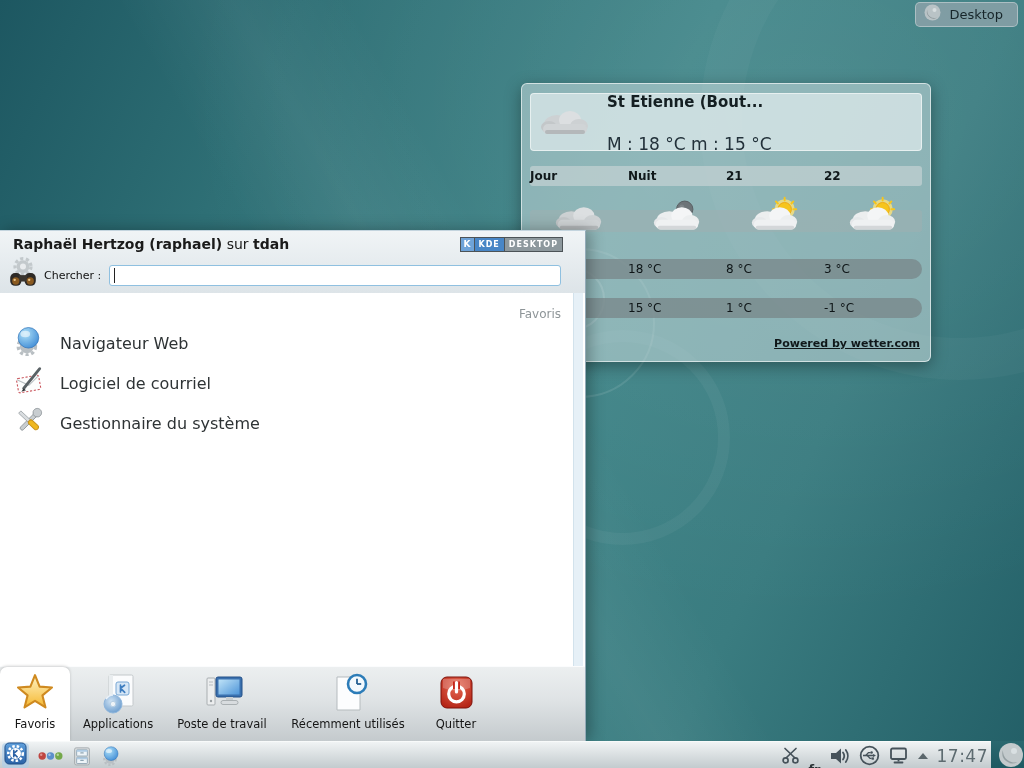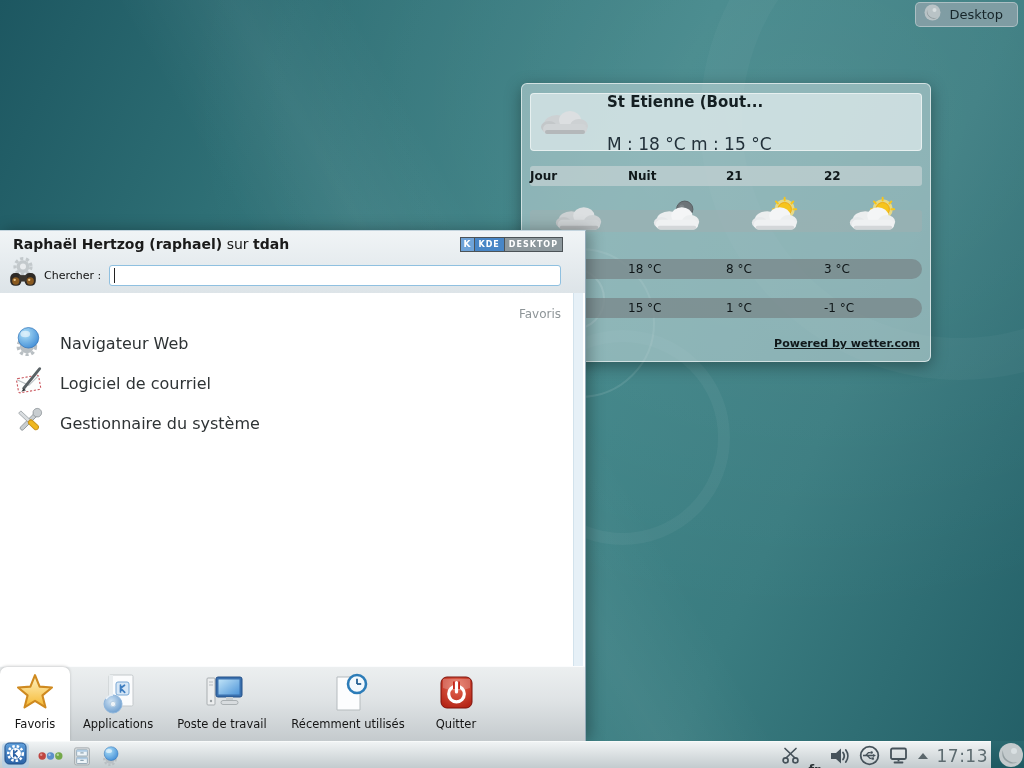--- a/index.html
+++ b/index.html
@@ -497,21 +497,21 @@
         <rect x="3" y="2.5" width="15" height="10.5" rx="1.5" fill="none" stroke="#46525a" stroke-width="1.8"></rect>
         <line x1="10.5" y1="13" x2="10.5" y2="15.5" stroke="#46525a" stroke-width="1.8"></line>
         <line x1="6.5" y1="16.5" x2="14.5" y2="16.5" stroke="#46525a" stroke-width="1.8" stroke-linecap="round"></line>
       </svg>
     </span>
     <span class="tray-icon">
       <svg width="12" height="8" viewBox="0 0 12 8">
           <polygon points="6,1 11,7 1,7" fill="#5b676c"></polygon>
         </svg>
     </span>
-    <span class="tray-clock">17:13</span>
+    <span class="tray-clock">17:47</span>
   </div>
 
   <div class="cashew-corner">
     <svg width="26" height="26" viewBox="0 0 26 26">
       <circle cx="13" cy="13" r="12" fill="#c3cacc"></circle>
       <path d="M5 8 a10 10 0 0 0 14.5 12 a11.5 11.5 0 0 1 -14.5 -12" fill="#95a0a3"></path>
       <circle cx="16" cy="9" r="3" fill="#d9e0e2"></circle>
     </svg>
   </div>
 </div>

